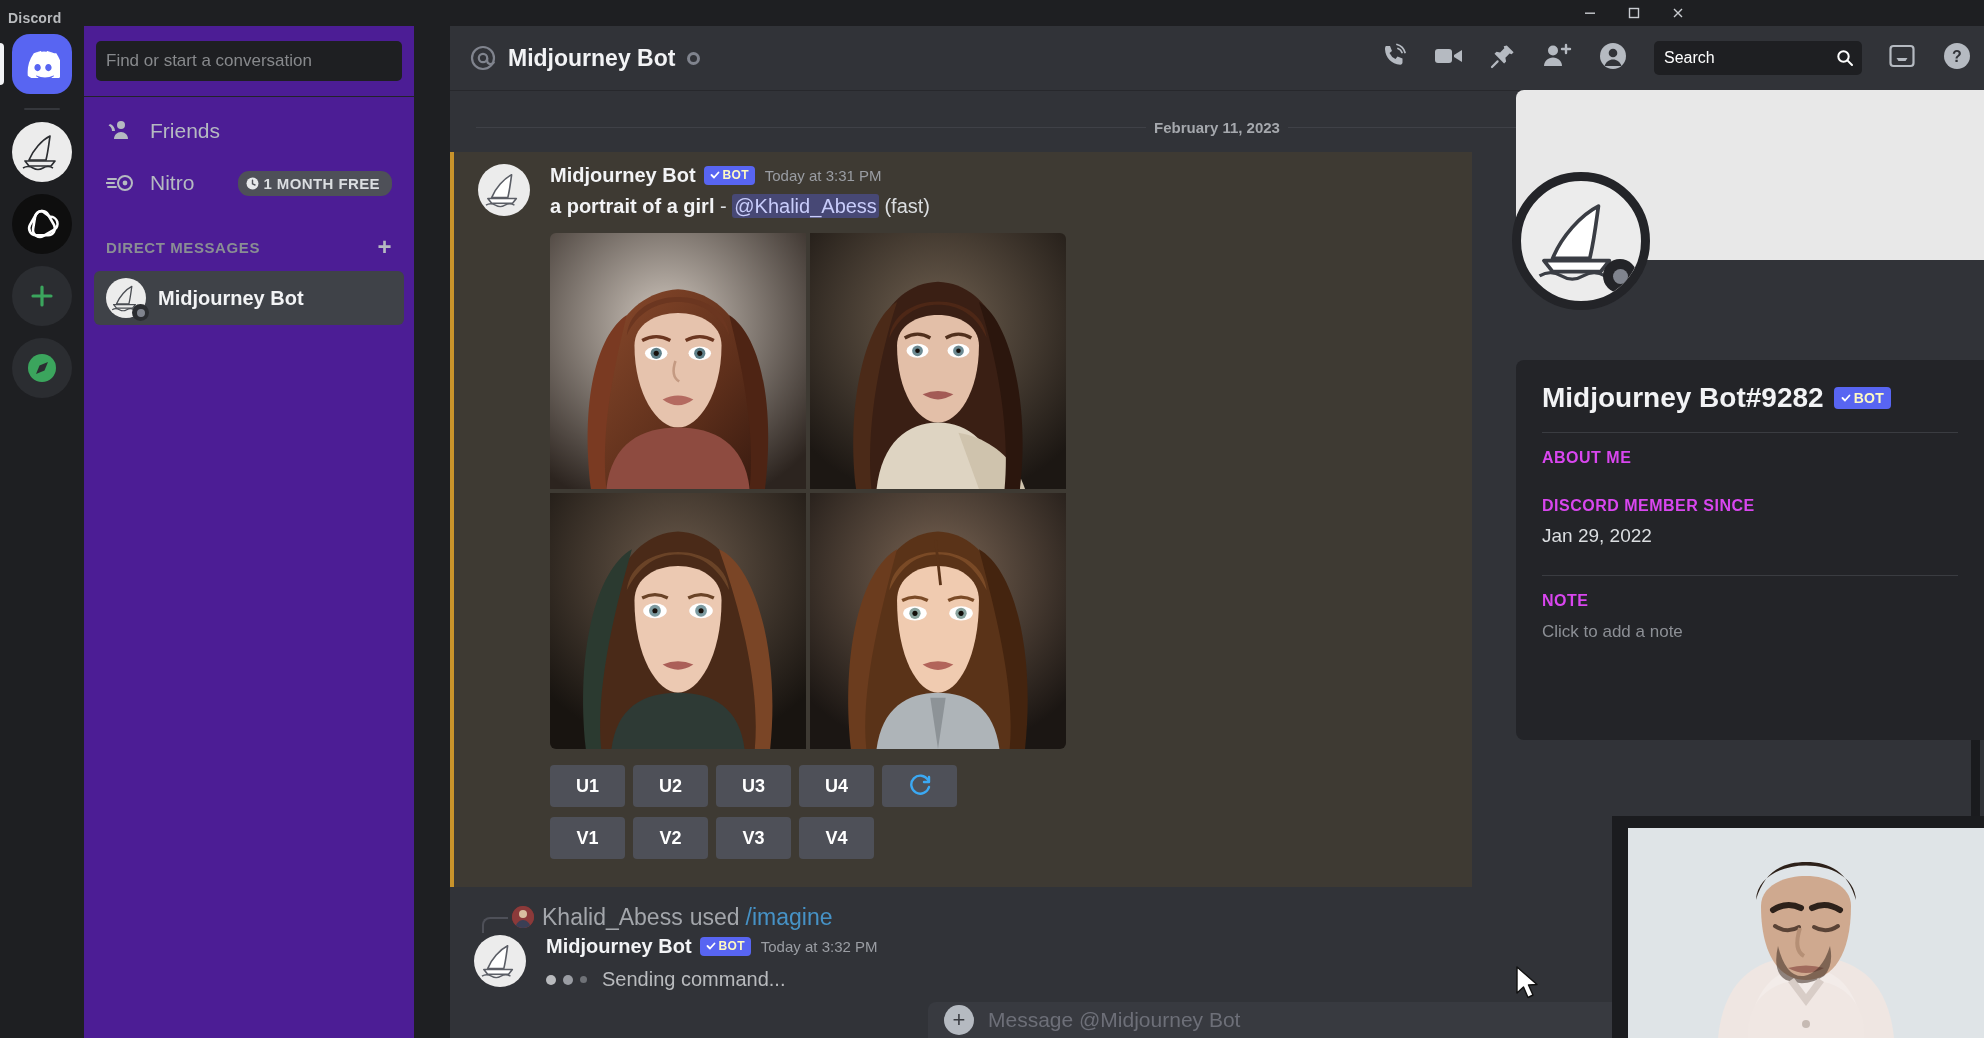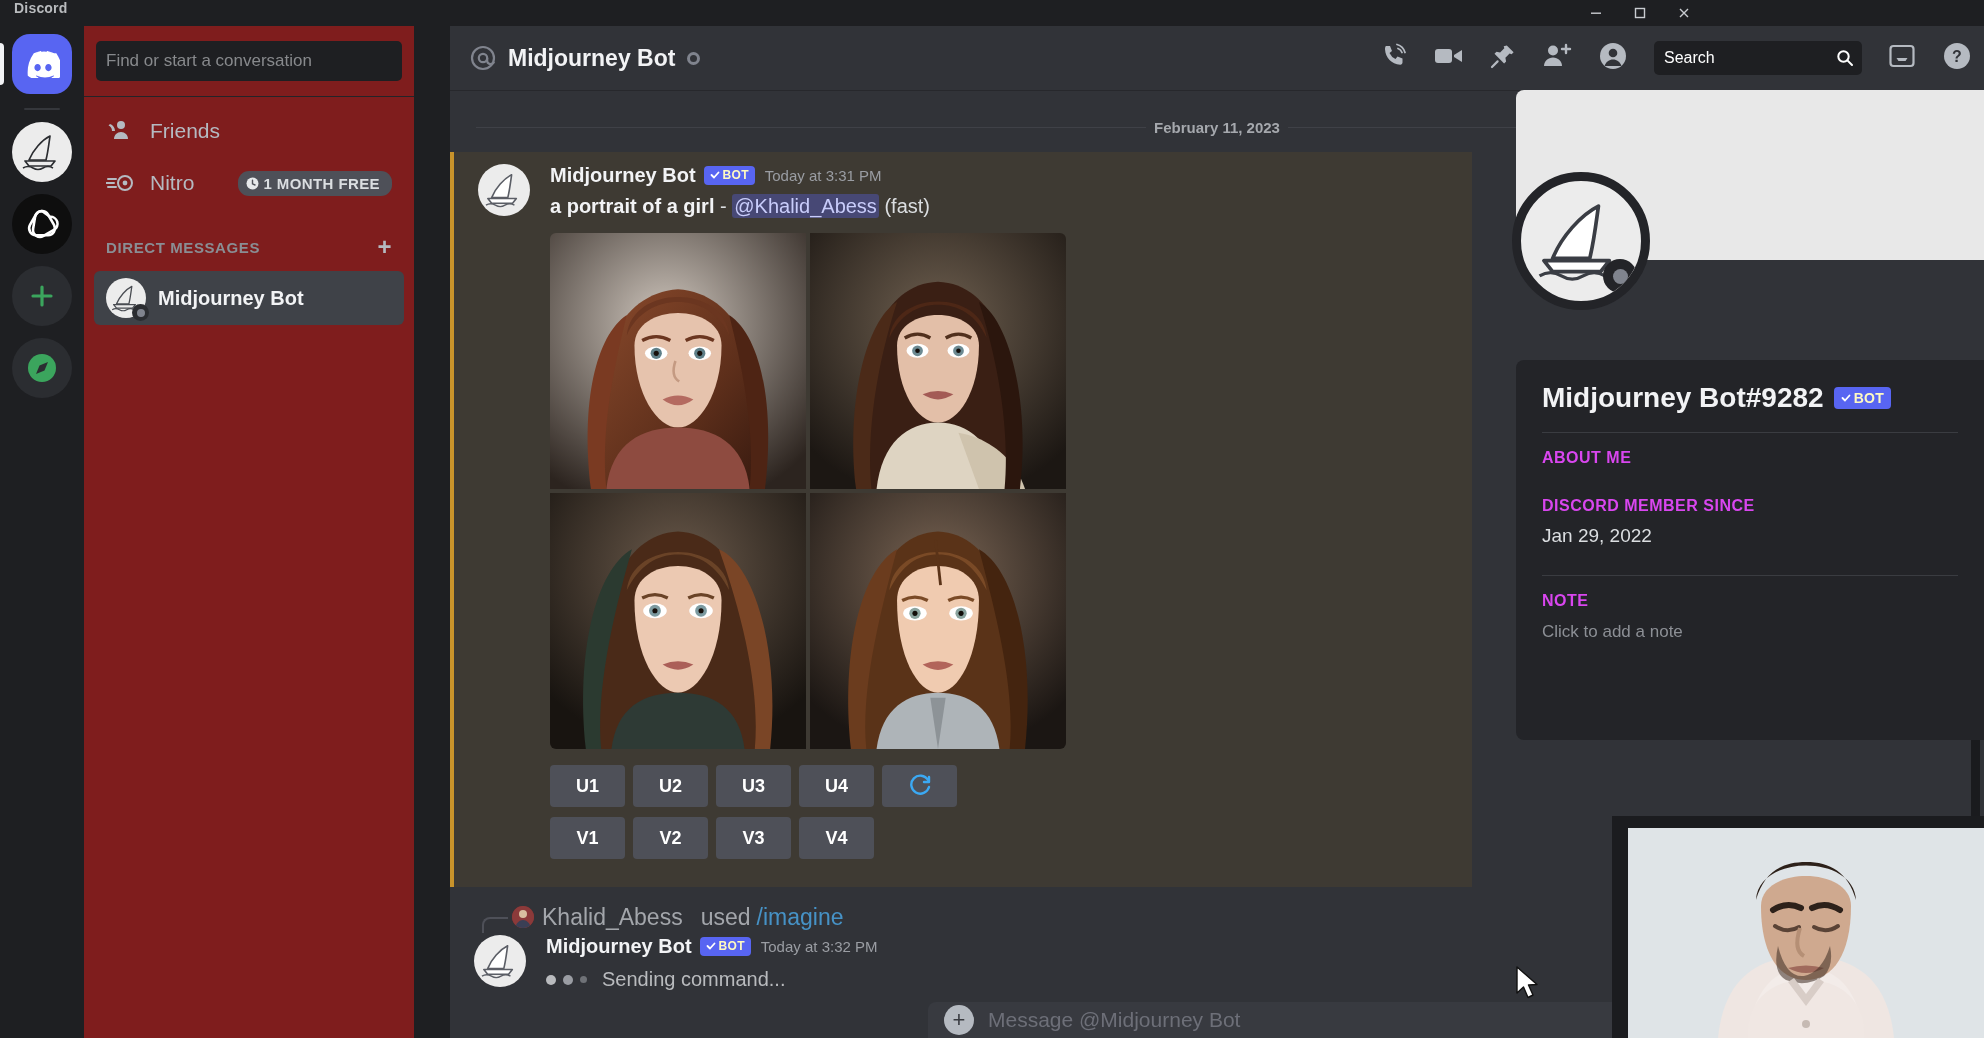--- a/index.html
+++ b/index.html
@@ -6,22 +6,22 @@
   html, body {
     width: 1984px; height: 1038px;
     background: #2b2d31;
     font-family: "Liberation Sans", sans-serif;
     overflow: hidden;
   }
   .app { position: relative; width: 1984px; height: 1038px; background: #1e1f22; }
 
   
   .titlebar {
-    position: absolute; top: 0; left: 6px; width: 1700px; height: 26px;
-    background: #1e1f22; display: flex; align-items: flex-start;
+    position: absolute; top: 0; left: 0; width: 1700px; height: 26px;
+    background: #1e1f22; display: flex; align-items: flex-end;
   }
   .titlebar .app-name {
     font-size: 14px; font-weight: bold; color: #b9bbbe;
     margin-left: 8px; letter-spacing: .2px;
   }
   .win-controls { margin-left: auto; display: flex; align-items: center; height: 26px; }
   .win-btn {
     width: 44px; height: 26px; display: flex; align-items: center; justify-content: center;
     color: #c9ccd1;
   }
@@ -47,21 +47,21 @@
   .guild.circle { border-radius: 50%; }
   .guild.mj { background: #ececec; }
   .guild.gpt { background: #0e0e0e; }
   .guild.add { background: #2b2d31; }
   .guild.explore { background: #2b2d31; }
   .rail-sep { width: 36px; height: 2px; background: #35373c; border-radius: 1px; margin: 2px 0 12px; }
 
   
   .sidebar {
     position: absolute; top: 26px; left: 84px; width: 330px; height: 1012px;
-    background: #7f1d1d;
+    background: #4c1d95;
   }
   .searchbar-wrap { height: 70px; display: flex; align-items: center; padding: 0 12px; }
   .searchbar {
     width: 100%; height: 40px; background: #1e1f22; border-radius: 5px;
     display: flex; align-items: center; padding: 0 10px;
     color: #87898c; font-size: 17px;
   }
   .sb-divider { height: 1px; background: #232428; margin: 0 0 8px; }
   .nav-row {
     display: flex; align-items: center; height: 52px;
@@ -637,21 +637,21 @@
         <div class="reply-line">
           <span class="reply-spine"></span>
           <span class="mini-av">
             <svg width="22" height="22" viewBox="0 0 22 22">
                 <rect width="22" height="22" fill="#8b3a3a"></rect>
                 <circle cx="11" cy="8" r="4" fill="#d8bfa0"></circle>
                 <path d="M3 22 c1-5 4.5-8 8-8 s7 3 8 8z" fill="#3a3f55"></path>
               </svg>
           </span>
           <span>Khalid_Abess</span>
-          <span style="margin-left:18px">used</span>
+          <span style="margin-left:7px">used</span>
           <span class="cmd-link">/imagine</span>
         </div>
 
         <div class="msg-row" style="margin-top:6px">
           <div class="avatar-lg">
             <svg width="42" height="38" viewBox="0 0 44 40">
               <path d="M30 4 C22 8 13 18 9 28 L26 28 C28 20 29 11 30 4 Z" fill="#fff" stroke="#5b5e66" stroke-width="1.7" stroke-linejoin="round"></path>
               <path d="M5 29 L35 29 L31 34 L9 34 Z" fill="#fff" stroke="#5b5e66" stroke-width="1.7" stroke-linejoin="round"></path>
               <path d="M3 36 Q8 33 13 36 T23 36 T33 36" fill="none" stroke="#5b5e66" stroke-width="1.5"></path>
             </svg>

